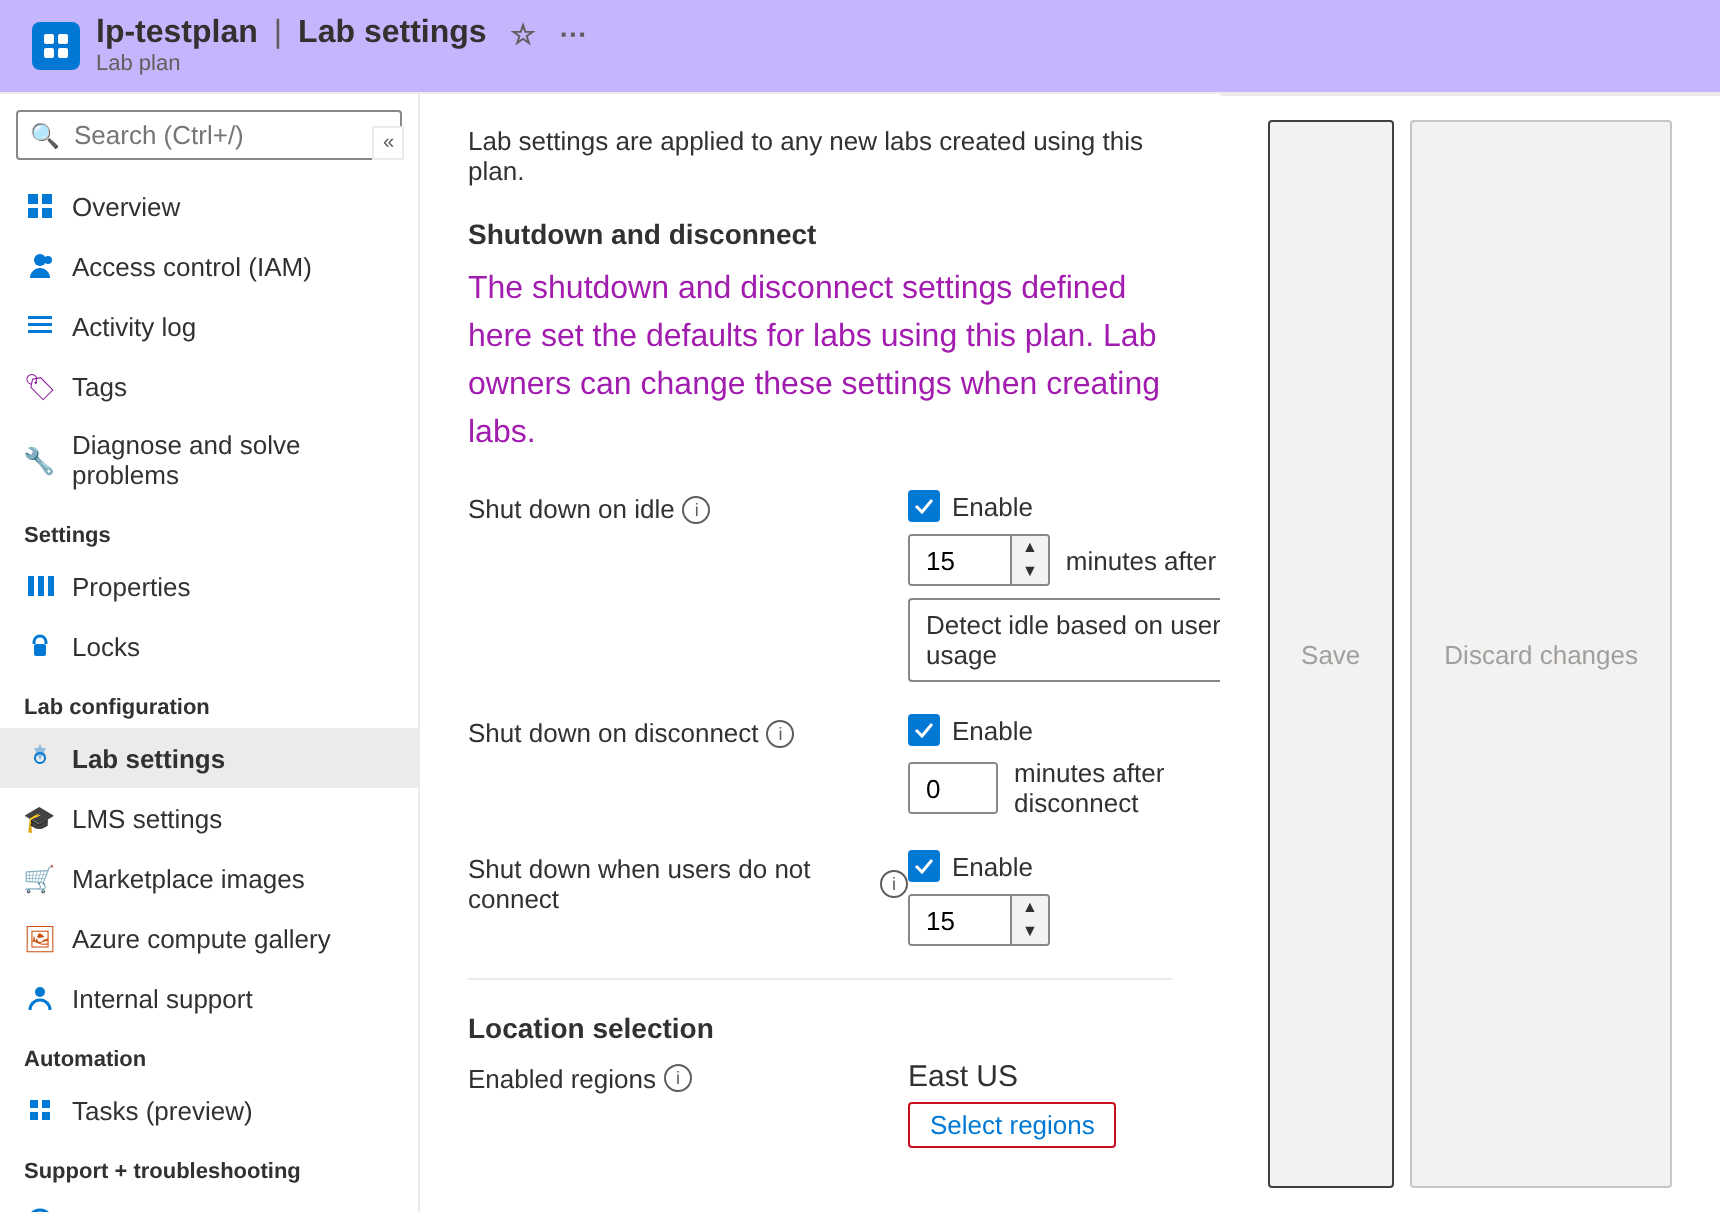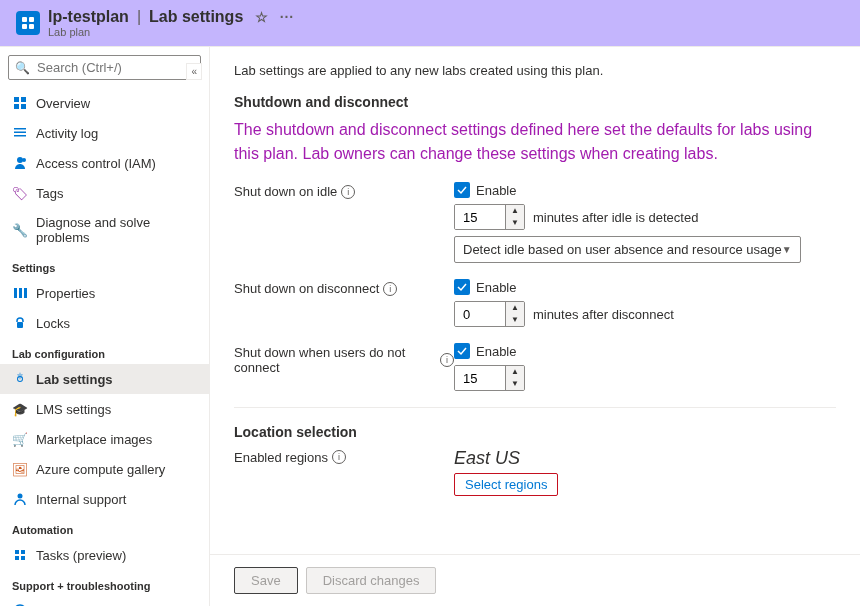--- a/index.html
+++ b/index.html
@@ -56,21 +56,21 @@
     .dropdown-select { display: flex; align-items: center; border: 1px solid #8a8886; border-radius: 2px; padding: 5px 8px; min-width: 340px; background: #fff; cursor: pointer; justify-content: space-between; }
     .dropdown-select span { font-size: 13px; color: #323130; }
     .dropdown-select .chevron { color: #605e5c; font-size: 10px; }
 
     .divider { height: 1px; background: #edebe9; margin: 8px 0 16px 0; }
 
     .location-section { margin-top: 8px; }
     .location-row { display: flex; align-items: flex-start; gap: 0; }
     .location-label { width: 220px; flex-shrink: 0; font-size: 13px; color: #323130; display: flex; align-items: flex-start; gap: 4px; padding-top: 2px; }
     .location-values { display: flex; flex-direction: column; gap: 4px; }
-    .region-text { font-size: 18px; color: #323130; font-style: italic; }
+    .region-text { font-size: 15px; color: #323130; }
     .select-regions-btn { border: 1px solid #c50f1f; color: #0078d4; background: #fff; padding: 3px 10px; font-size: 13px; cursor: pointer; border-radius: 2px; }
 
     .info-icon { width: 14px; height: 14px; border-radius: 50%; border: 1px solid #605e5c; display: inline-flex; align-items: center; justify-content: center; font-size: 9px; color: #605e5c; cursor: help; flex-shrink: 0; }
 
     .footer-buttons { display: flex; gap: 8px; padding: 12px 24px; border-top: 1px solid #edebe9; flex-shrink: 0; background: #fff; }
     .btn-save { background: #f3f2f1; color: #a19f9d; border: 1px solid #404040; padding: 5px 16px; font-size: 13px; border-radius: 2px; cursor: default; }
     .btn-discard { background: #f3f2f1; color: #a19f9d; border: 1px solid #c8c6c4; padding: 5px 16px; font-size: 13px; border-radius: 2px; cursor: default; }
 
     
     .icon-blue { color: #0078d4; }
@@ -115,38 +115,38 @@
             <rect x="8" y="1" width="5" height="5"></rect>
             <rect x="1" y="8" width="5" height="5"></rect>
             <rect x="8" y="8" width="5" height="5"></rect>
           </svg>
       </span>
       <span>Overview</span>
     </div>
     <div class="nav-item">
       <span class="nav-icon icon-blue">
         <svg width="14" height="14" viewBox="0 0 14 14" fill="#0078d4">
+            <circle cx="7" cy="4" r="3"></circle>
+            <path d="M2 13c0-2.76 2.24-5 5-5s5 2.24 5 5H2z"></path>
+            <circle cx="11" cy="4" r="2" fill="#0078d4"></circle>
+          </svg>
+      </span>
+      <span>Access control (IAM)</span>
+    </div>
+    <div class="nav-item">
+      <span class="nav-icon icon-blue">
+        <svg width="14" height="14" viewBox="0 0 14 14" fill="#0078d4">
             <rect x="1" y="2" width="12" height="1.5"></rect>
             <rect x="1" y="5.5" width="12" height="1.5"></rect>
             <rect x="1" y="9" width="12" height="1.5"></rect>
           </svg>
       </span>
       <span>Activity log</span>
     </div>
     <div class="nav-item">
-      <span class="nav-icon icon-blue">
-        <svg width="14" height="14" viewBox="0 0 14 14" fill="#0078d4">
-            <circle cx="7" cy="4" r="3"></circle>
-            <path d="M2 13c0-2.76 2.24-5 5-5s5 2.24 5 5H2z"></path>
-            <circle cx="11" cy="4" r="2" fill="#0078d4"></circle>
-          </svg>
-      </span>
-      <span>Access control (IAM)</span>
-    </div>
-    <div class="nav-item">
       <span class="nav-icon" style="color:#881798;">
         🏷
       </span>
       <span>Tags</span>
     </div>
     <div class="nav-item">
       <span class="nav-icon icon-blue">🔧</span>
       <span>Diagnose and solve problems</span>
     </div>
 
@@ -222,21 +222,21 @@
       <span class="nav-icon icon-blue">
         <svg width="14" height="14" viewBox="0 0 14 14" fill="#0078d4">
             <circle cx="7" cy="7" r="6" fill="none" stroke="#0078d4" stroke-width="1.5"></circle>
             <circle cx="7" cy="7" r="2"></circle>
           </svg>
       </span>
       <span>New Support Request</span>
     </div>
   </div>
 
-  <div style="display: flex; flex-direction: column; flex: 1; overflow: hidden;">
+  <div style="display: flex; flex: 1; overflow: hidden;">
     <div class="content">
       <p class="content-desc">Lab settings are applied to any new labs created using this plan.</p>
 
       <div>
         <div class="section-title">Shutdown and disconnect</div>
         <p class="section-desc">The shutdown and disconnect settings defined here set the defaults for labs using this plan. Lab owners can change these settings when creating labs.</p>
 
         <div class="settings-row">
           <div class="settings-label">
             <span>Shut down on idle</span>

